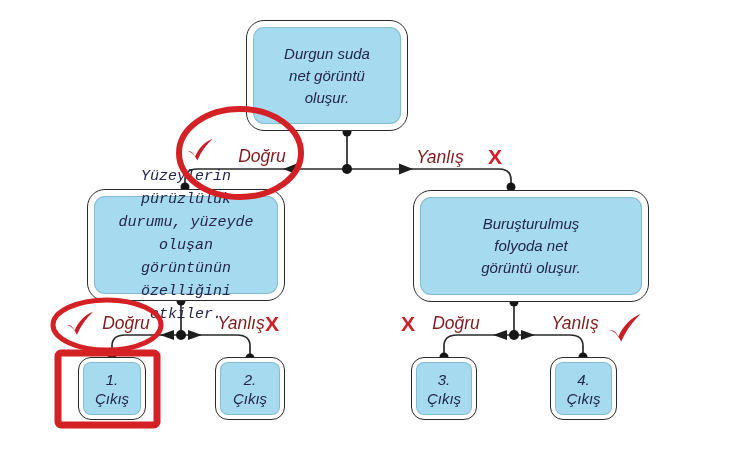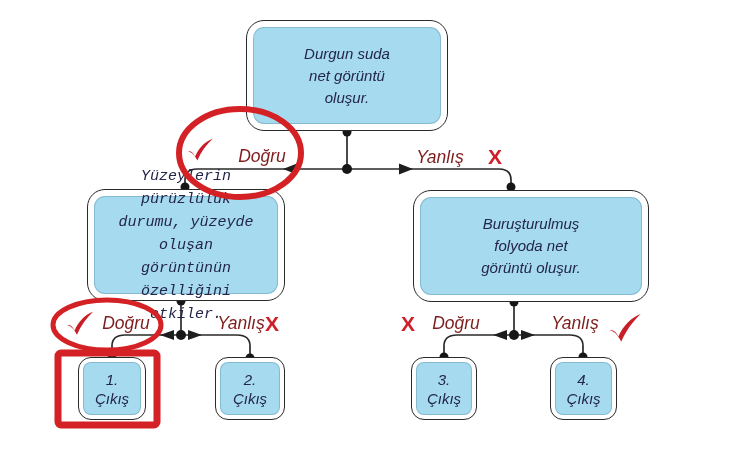--- a/index.html
+++ b/index.html
@@ -118,21 +118,21 @@
       <circle cx="181" cy="335" r="5"></circle>
       <circle cx="112" cy="358" r="4.5"></circle>
       <circle cx="250" cy="358" r="4.5"></circle>
       <circle cx="514" cy="302" r="4.5"></circle>
       <circle cx="514" cy="335" r="5"></circle>
       <circle cx="444" cy="357" r="4.5"></circle>
       <circle cx="583" cy="357" r="4.5"></circle>
     </g>
   </svg>
 
-  <div class="node" style="left:246px; top:20px; width:202px; height:111px;">
+  <div class="node" style="left:246px; top:20px; width:162px; height:111px;">
     <div class="node-fill">
       <div class="node-text">Durgun suda
 net görüntü
 oluşur.</div>
     </div>
   </div>
 
   <div class="node node-left" style="left:87px; top:189px; width:198px; height:112px;font-family:Liberation Mono, monospace;">
     <div class="node-fill">
       <div class="node-text">Yüzeylerin pürüzlülük

